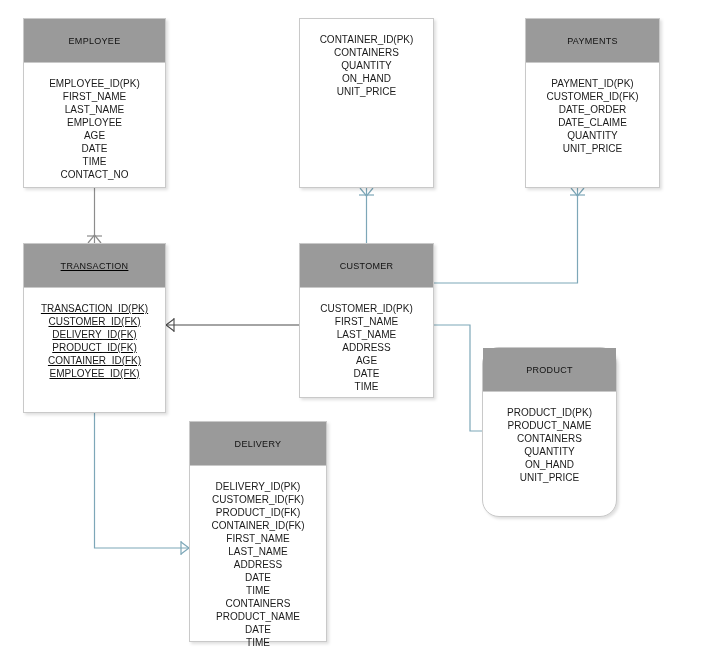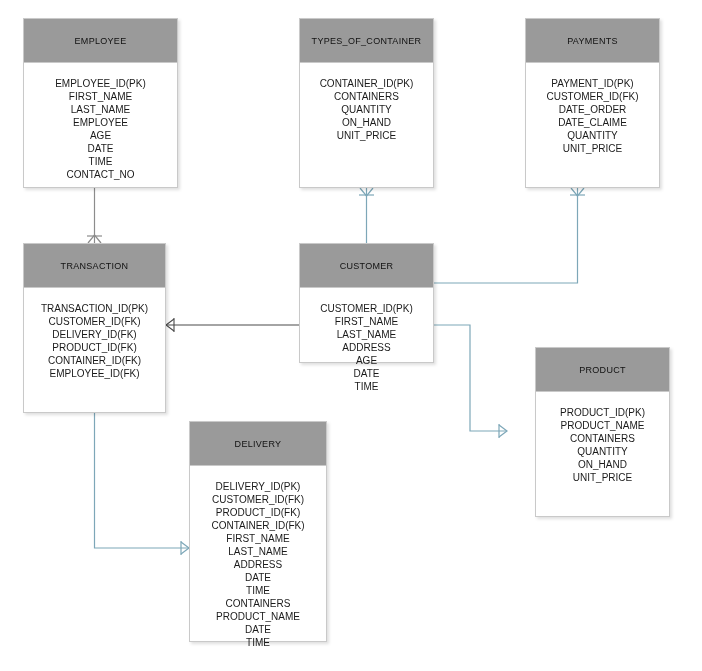--- a/index.html
+++ b/index.html
@@ -96,36 +96,35 @@
       <path d="M 499 425 L 507 431 L 499 437" stroke="#7da7b8" stroke-width="1.2" fill="none"></path>
     </g>
 
     <g>
       <path d="M 94.5 413 L 94.5 548 L 189 548" stroke="#7da7b8" stroke-width="1.2" fill="none"></path>
       <line x1="181" y1="541" x2="181" y2="555" stroke="#7da7b8" stroke-width="1.2"></line>
       <path d="M 181 542 L 189 548 L 181 554" stroke="#7da7b8" stroke-width="1.2" fill="none"></path>
     </g>
   </svg>
 
-  <div class="entity" style="left:23px; top:18px; width:155px; height:170px;">
+  <div class="entity" style="left:23px; top:18px; width:143px; height:170px;">
     <div class="entity-header">EMPLOYEE</div>
     <div class="entity-body">
       <div class="attr">EMPLOYEE_ID(PK)</div>
       <div class="attr">FIRST_NAME</div>
       <div class="attr">LAST_NAME</div>
       <div class="attr">EMPLOYEE</div>
       <div class="attr">AGE</div>
       <div class="attr">DATE</div>
       <div class="attr">TIME</div>
       <div class="attr">CONTACT_NO</div>
     </div>
   </div>
 
   <div class="entity" style="left:299px; top:18px; width:135px; height:170px;">
-    <div class="entity-header">TYPES_OF_CONTAINER</div>
     <div class="entity-body">
       <div class="attr">CONTAINER_ID(PK)</div>
       <div class="attr">CONTAINERS</div>
       <div class="attr">QUANTITY</div>
       <div class="attr">ON_HAND</div>
       <div class="attr">UNIT_PRICE</div>
     </div>
   </div>
 
   <div class="entity" style="left:525px; top:18px; width:135px; height:170px;">
@@ -133,46 +132,46 @@
     <div class="entity-body">
       <div class="attr">PAYMENT_ID(PK)</div>
       <div class="attr">CUSTOMER_ID(FK)</div>
       <div class="attr">DATE_ORDER</div>
       <div class="attr">DATE_CLAIME</div>
       <div class="attr">QUANTITY</div>
       <div class="attr">UNIT_PRICE</div>
     </div>
   </div>
 
-  <div class="entity" style="left:23px; top:243px; width:143px; height:170px;">
+  <div class="entity" style="left:23px; top:243px; width:143px; height:170px;text-decoration:underline;">
     <div class="entity-header">TRANSACTION</div>
     <div class="entity-body">
       <div class="attr">TRANSACTION_ID(PK)</div>
       <div class="attr">CUSTOMER_ID(FK)</div>
       <div class="attr">DELIVERY_ID(FK)</div>
       <div class="attr">PRODUCT_ID(FK)</div>
       <div class="attr">CONTAINER_ID(FK)</div>
       <div class="attr">EMPLOYEE_ID(FK)</div>
     </div>
   </div>
 
-  <div class="entity" style="left:299px; top:243px; width:135px; height:120px;">
+  <div class="entity" style="left:299px; top:243px; width:135px; height:155px;">
     <div class="entity-header">CUSTOMER</div>
     <div class="entity-body">
       <div class="attr">CUSTOMER_ID(PK)</div>
       <div class="attr">FIRST_NAME</div>
       <div class="attr">LAST_NAME</div>
       <div class="attr">ADDRESS</div>
       <div class="attr">AGE</div>
       <div class="attr">DATE</div>
       <div class="attr">TIME</div>
     </div>
   </div>
 
-  <div class="entity" style="left:535px; top:347px; width:135px; height:170px;">
+  <div class="entity" style="left:482px; top:347px; width:135px; height:170px;border-radius:17px;">
     <div class="entity-header">PRODUCT</div>
     <div class="entity-body">
       <div class="attr">PRODUCT_ID(PK)</div>
       <div class="attr">PRODUCT_NAME</div>
       <div class="attr">CONTAINERS</div>
       <div class="attr">QUANTITY</div>
       <div class="attr">ON_HAND</div>
       <div class="attr">UNIT_PRICE</div>
     </div>
   </div>

